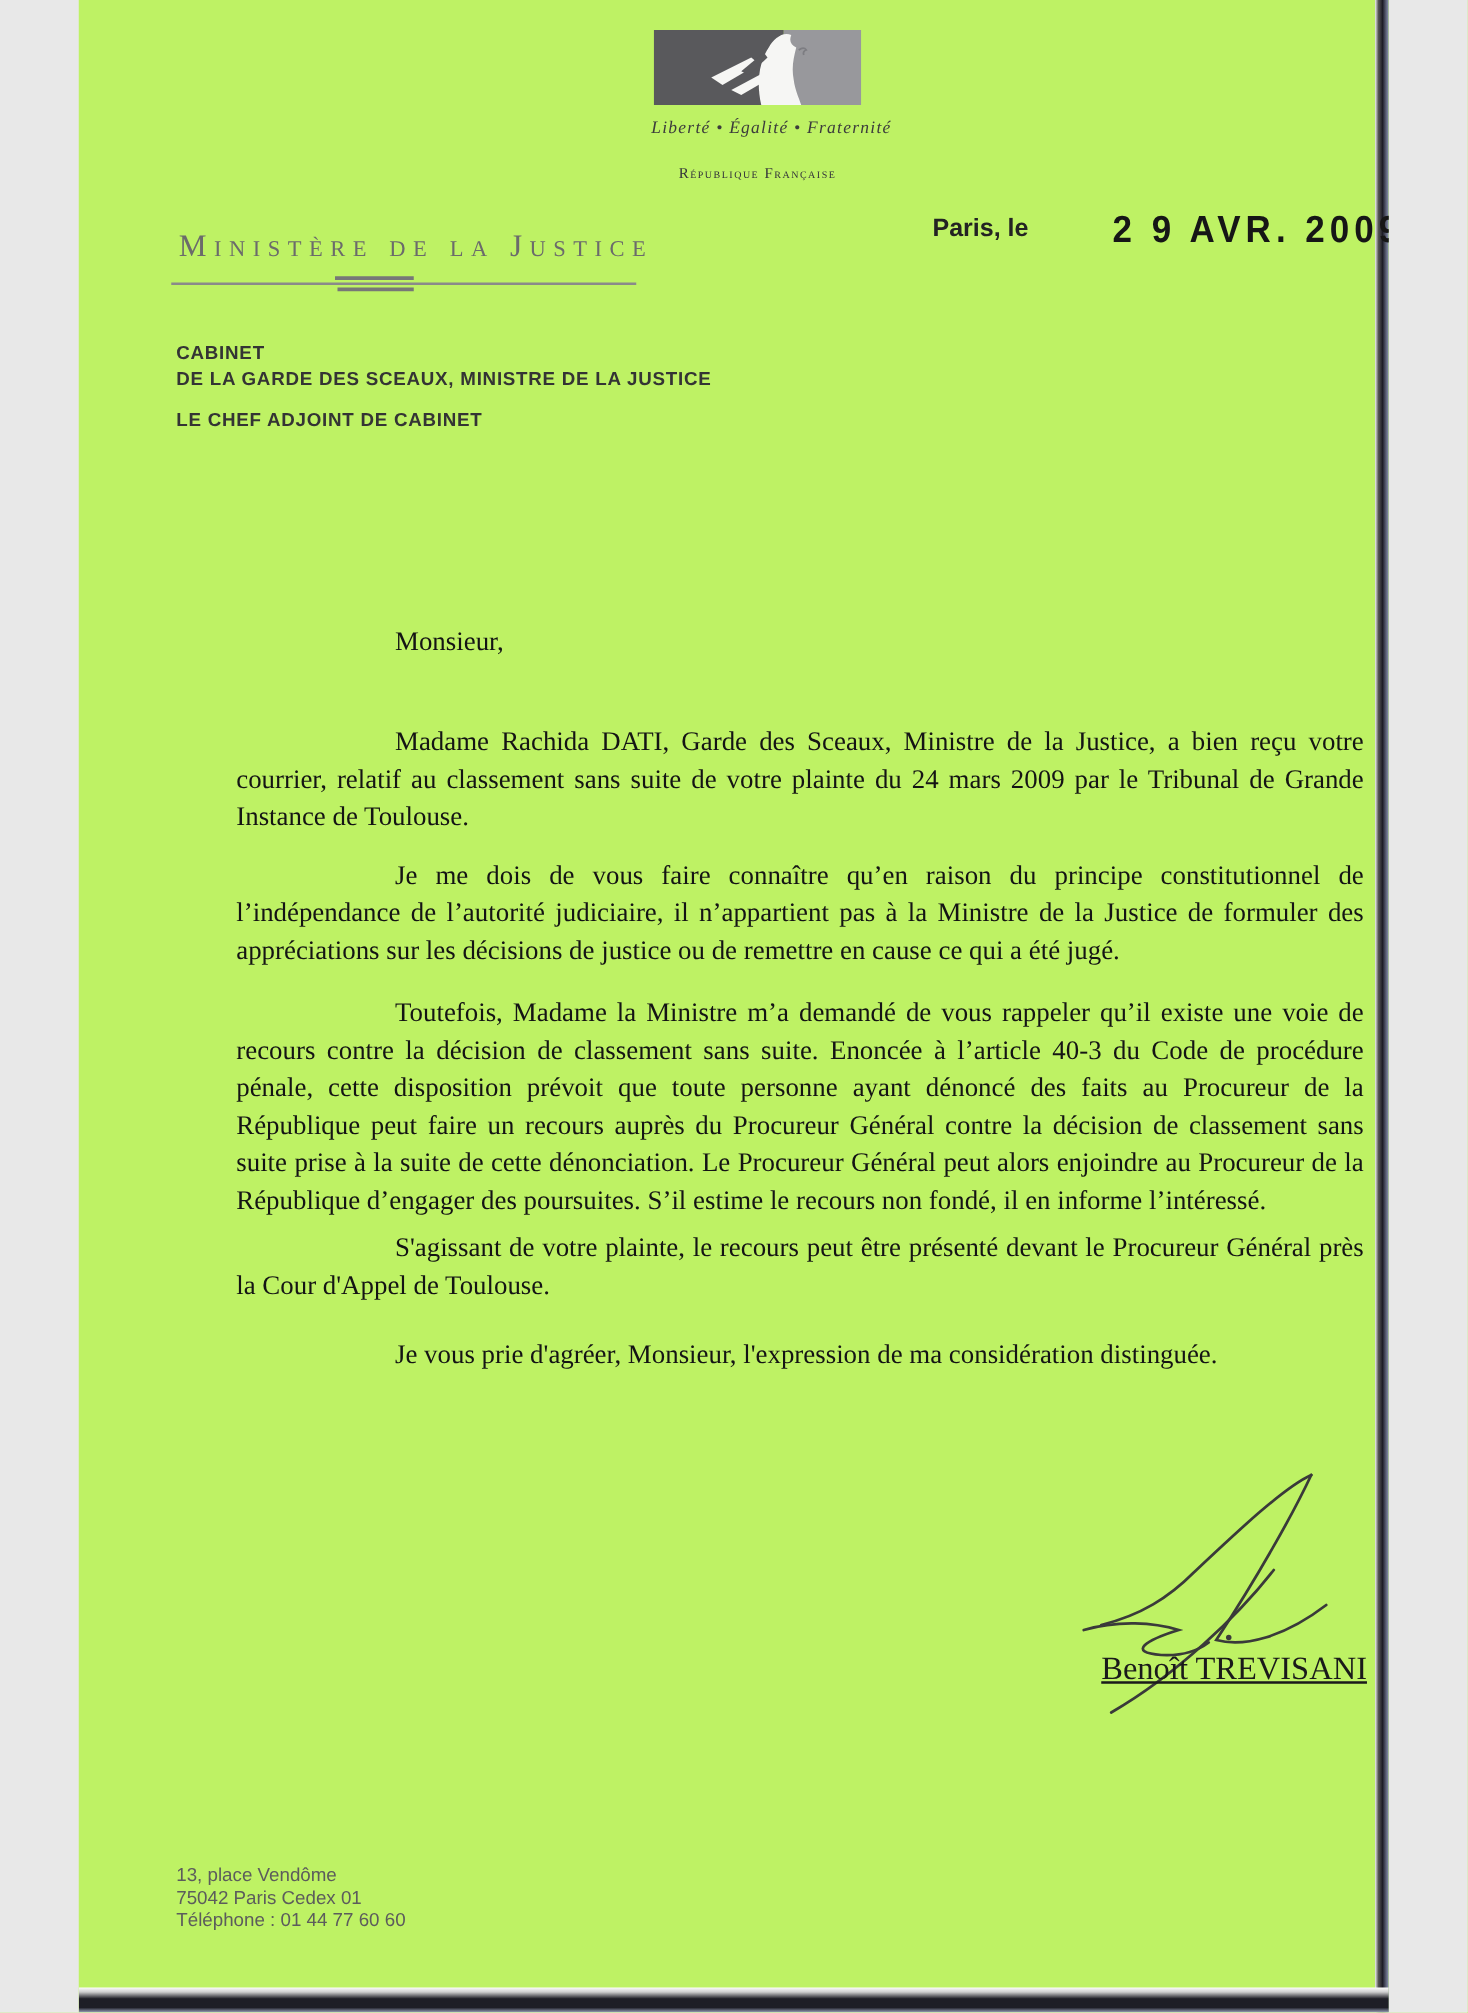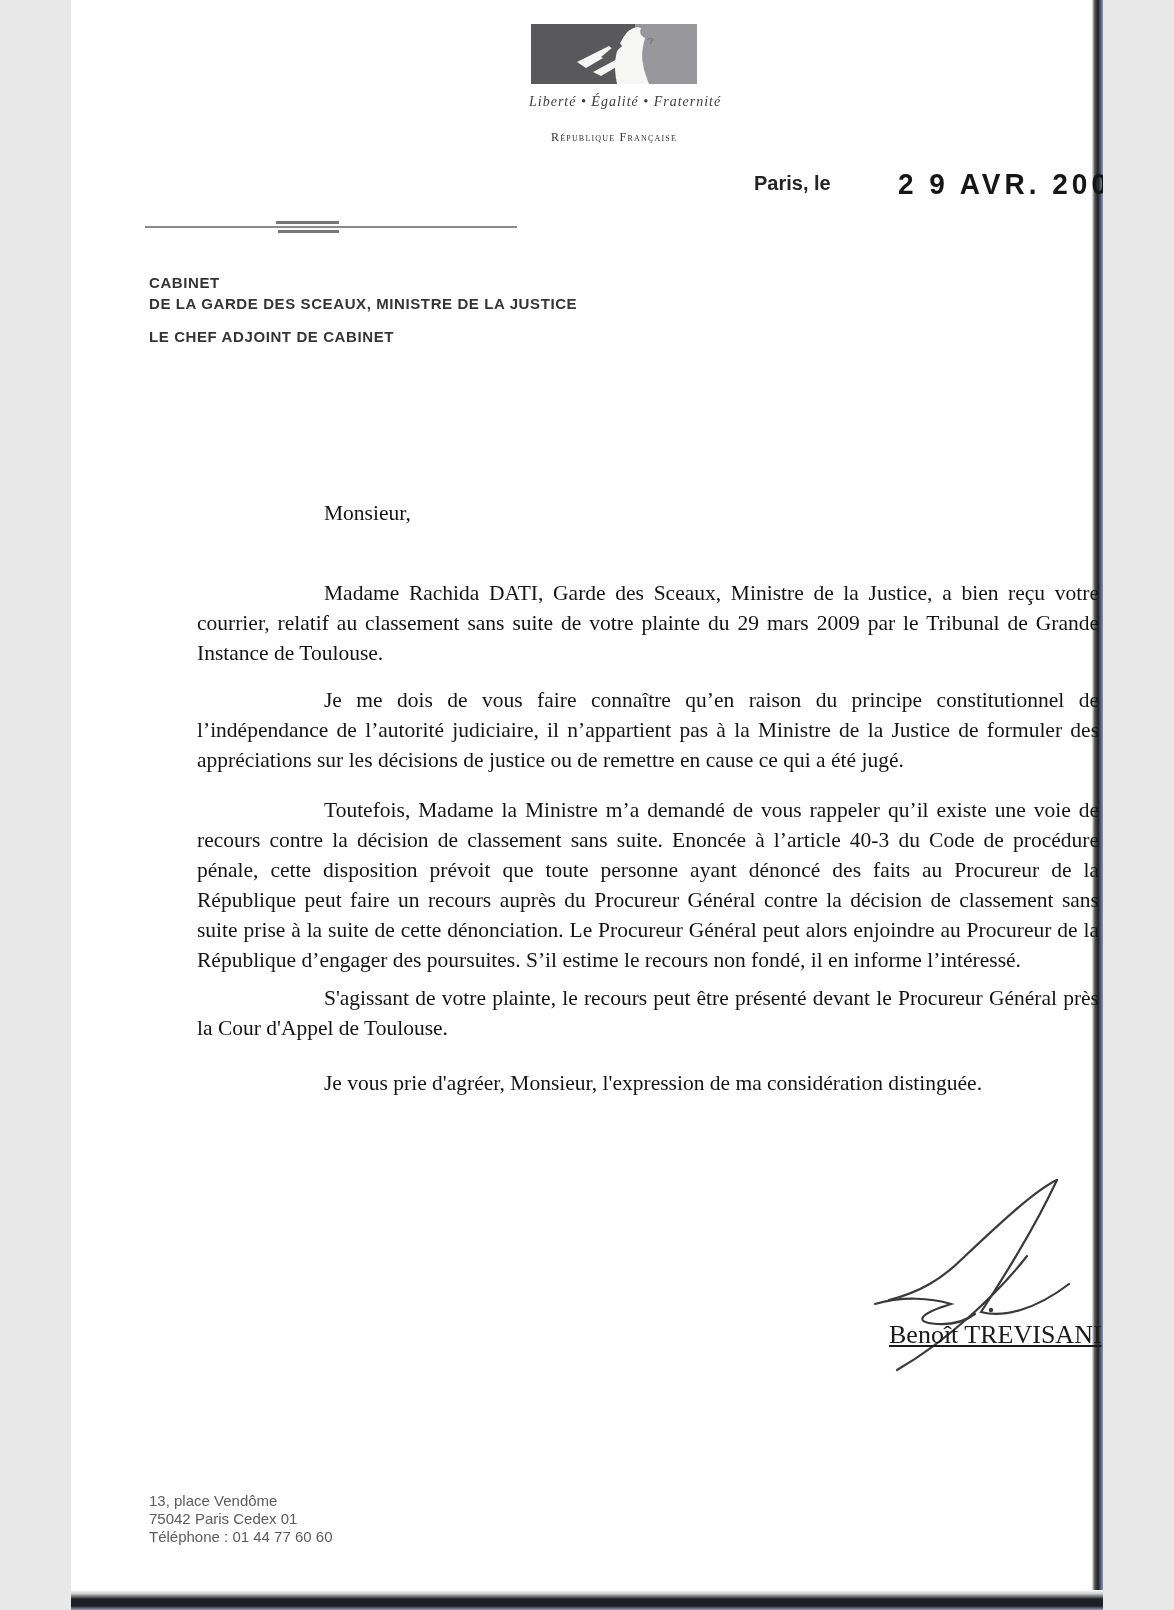--- a/index.html
+++ b/index.html
@@ -1,23 +1,24 @@
 <!DOCTYPE html>
 <html><head>
 <meta charset="utf-8">
 <style>
   html,body{margin:0;padding:0;background:#e8e8e8;}
   .page{
     position:relative;
     width:1032px;height:1610px;
-    background:#ffffff;
+    background:#bef264;
     font-family:"Liberation Serif", serif;
     color:#1b1b1b;
     overflow:hidden;
     margin:0 auto;
+    padding-left:16px;
   }
   
   .frame-right{position:absolute;top:0;right:0;width:11px;height:100%;
     background:linear-gradient(to right,#f0f0f0 0%, #555 25%, #1d1d26 55%, #8d96b5 100%);}
   .frame-bottom{position:absolute;left:0;bottom:0;width:100%;height:20px;
     background:linear-gradient(to bottom,#fdfdfc 0%, #cfcfcf 18%, #1e1e26 45%, #1e1e26 80%, #9aa2bd 100%);}
 
   
   .logo-wrap{position:absolute;left:458px;top:24px;width:170px;text-align:center;}
   .logo-motto{margin-top:6px;font-family:"Liberation Serif",serif;font-style:italic;
@@ -90,37 +91,38 @@
       <path d="M58,48 L88,32 L92,36 L66,52 Z" fill="#59595c" opacity="0.0"></path>
       <path d="M62,48 L90,33 L94,38 L70,52 Z" fill="#f6f6f4"></path>
       <path d="M70,33 L88,18 L91,22 L76,36 Z" fill="#59595c"></path>
 
       <path d="M116,16 q4,-3 6,0 q-3,1 -2,4" stroke="#7d7d82" stroke-width="1.4" fill="none"></path>
     </svg>
     <div class="logo-motto">Liberté • Égalité • Fraternité</div>
     <div class="logo-republic">République Française</div>
   </div>
 
+  <div class="ministry">Ministère de la Justice</div>
   <div class="ministry-rule"></div>
   <div class="ministry-dbl1"></div>
   <div class="ministry-dbl2"></div>
 
   <div class="paris-le">Paris, le</div>
   <div class="date-stamp">2 9 AVR. 2009</div>
 
   <div class="cabinet">
     <div>CABINET</div>
     <div>DE LA GARDE DES SCEAUX, MINISTRE DE LA JUSTICE</div>
   </div>
   <div class="chef">LE CHEF ADJOINT DE CABINET</div>
 
 
   <div class="body-block">
     <p class="p-salutation">Monsieur,</p>
-    <p class="p-1">Madame Rachida DATI, Garde des Sceaux, Ministre de la Justice, a bien reçu votre courrier, relatif au classement sans suite de votre plainte du 29 mars 2009 par le Tribunal de Grande Instance de Toulouse.</p>
+    <p class="p-1">Madame Rachida DATI, Garde des Sceaux, Ministre de la Justice, a bien reçu votre courrier, relatif au classement sans suite de votre plainte du 24 mars 2009 par le Tribunal de Grande Instance de Toulouse.</p>
     <p class="p-2">Je me dois de vous faire connaître qu’en raison du principe constitutionnel de l’indépendance de l’autorité judiciaire, il n’appartient pas à la Ministre de la Justice de formuler des appréciations sur les décisions de justice ou de remettre en cause ce qui a été jugé.</p>
     <p class="p-3">Toutefois, Madame la Ministre m’a demandé de vous rappeler qu’il existe une voie de recours contre la décision de classement sans suite. Enoncée à l’article 40-3 du Code de procédure pénale, cette disposition prévoit que toute personne ayant dénoncé des faits au Procureur de la République peut faire un recours auprès du Procureur Général contre la décision de classement sans suite prise à la suite de cette dénonciation. Le Procureur Général peut alors enjoindre au Procureur de la République d’engager des poursuites. S’il estime le recours non fondé, il en informe l’intéressé.</p>
     <p class="p-4">S'agissant de votre plainte, le recours peut être présenté devant le Procureur Général près la Cour d'Appel de Toulouse.</p>
     <p>Je vous prie d'agréer, Monsieur, l'expression de ma considération distinguée.</p>
   </div>
 
   <svg class="sig-svg" width="250" height="200" viewBox="0 0 250 200">
     <g stroke="#3a3a3a" stroke-width="2.2" fill="none" stroke-linecap="round">
       <path d="M30,128 C62,120 84,106 104,86 C138,54 176,18 198,8"></path>
       <path d="M198,8 C184,38 156,88 122,140 C144,146 176,138 210,112"></path>

